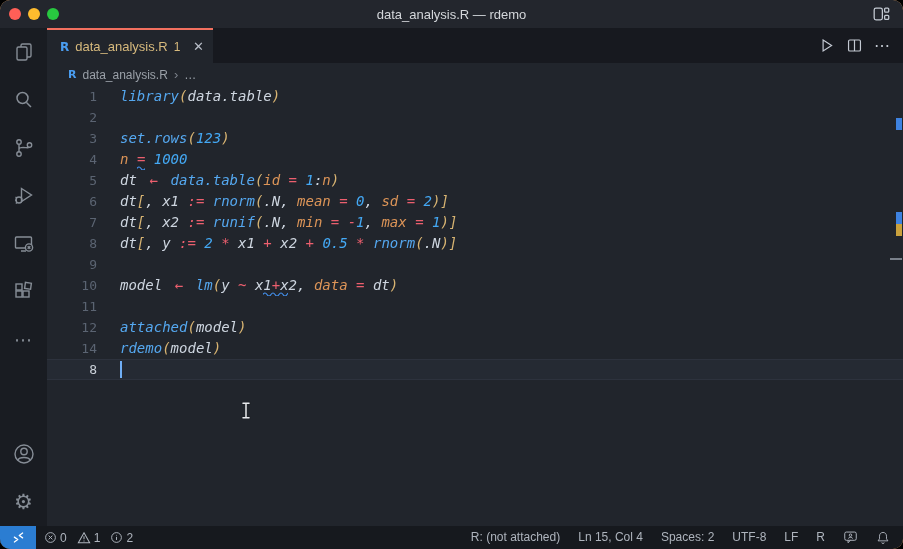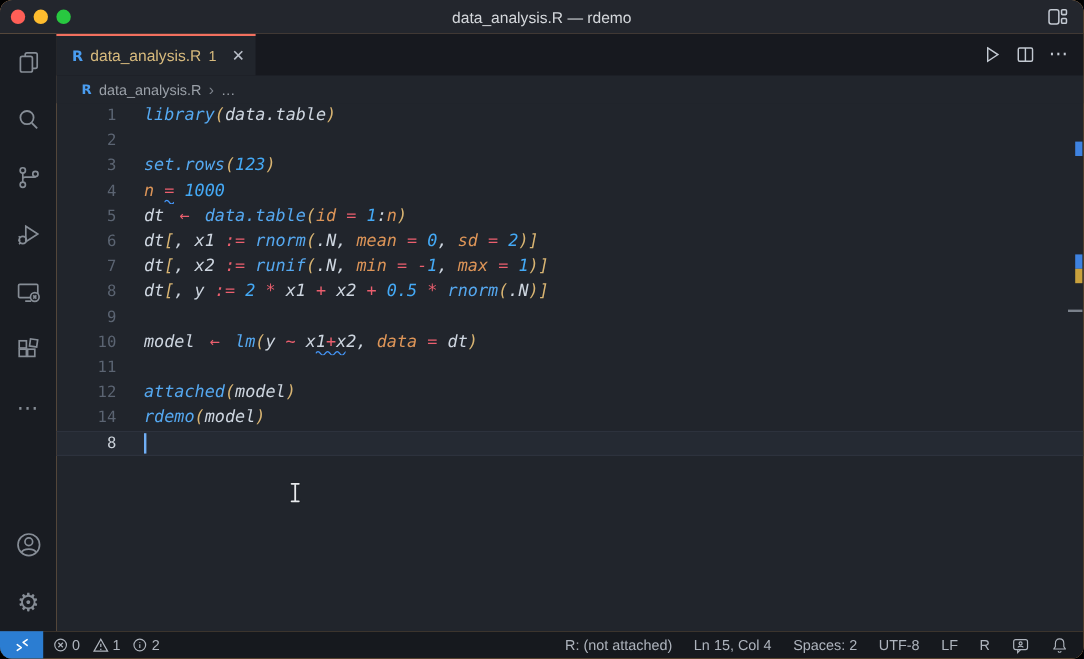--- a/index.html
+++ b/index.html
@@ -54,21 +54,21 @@
   .rm-info1{top:32px;background:#3e82e0;}
   .rm-info2{top:126px;background:#3e82e0;}
   .rm-warn{top:138px;background:#c9a13d;}
   .rm-cursor{top:172px;right:1px;width:12px;height:2px;background:#7a818b;position:absolute;}
   .mouse-cursor{position:absolute;left:192px;top:315px;}
   
   .statusbar{height:23px;background:#16191e;display:flex;align-items:center;font-size:12px;color:#aeb4bd;}
   .remote-ind{width:36px;height:100%;background:#2b7dd2;display:flex;align-items:center;justify-content:center;}
   .problems{display:flex;align-items:center;gap:3px;margin-left:8px;}
   .prob-pair{display:flex;align-items:center;gap:3px;margin-right:7px;}
-  .sb-right{margin-left:auto;display:flex;align-items:center;gap:18px;padding-right:13px;}
+  .sb-right{margin-left:auto;display:flex;gap:18px;padding-right:13px;}
   .sb-item{white-space:nowrap;}
   svg{display:block;}
 </style>
 </head>
 <body>
 
 <div class="window">
 
   <div class="titlebar">
     <div class="traffic">

